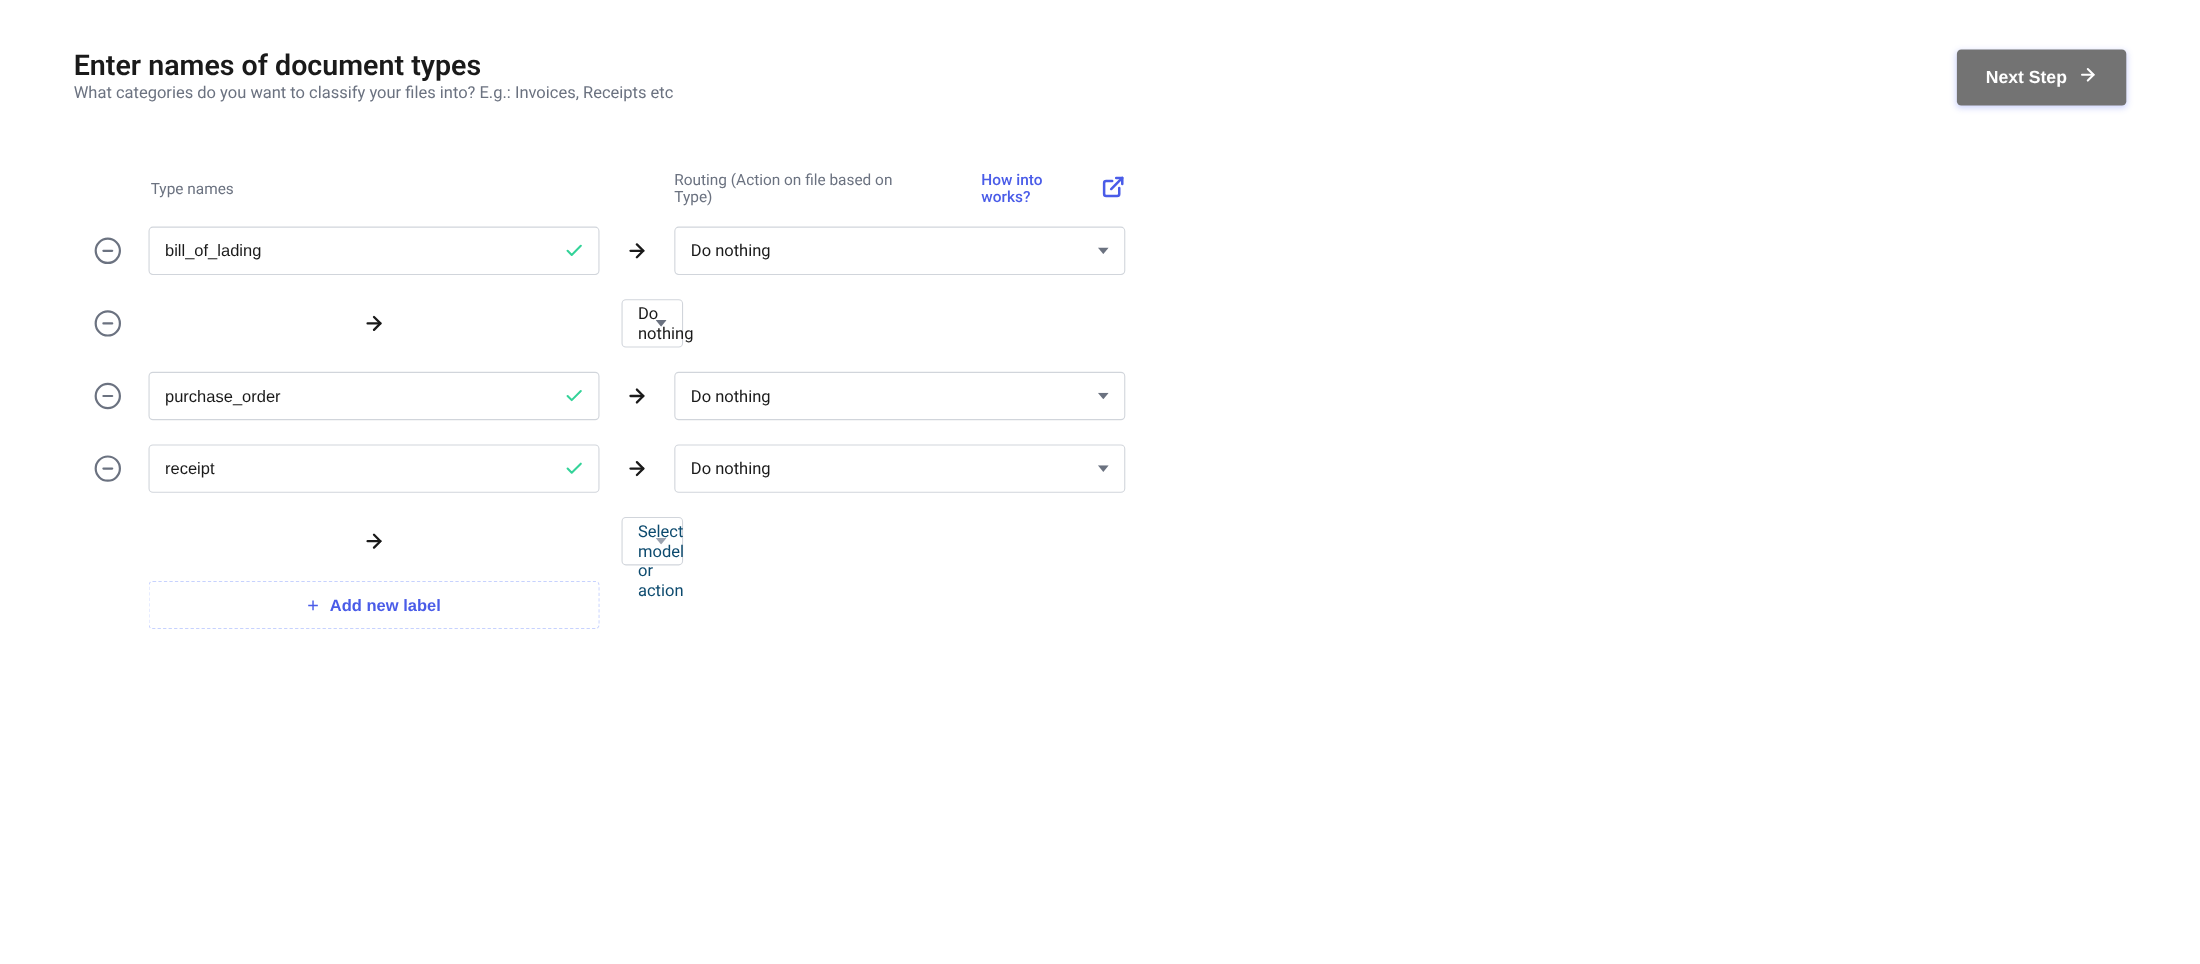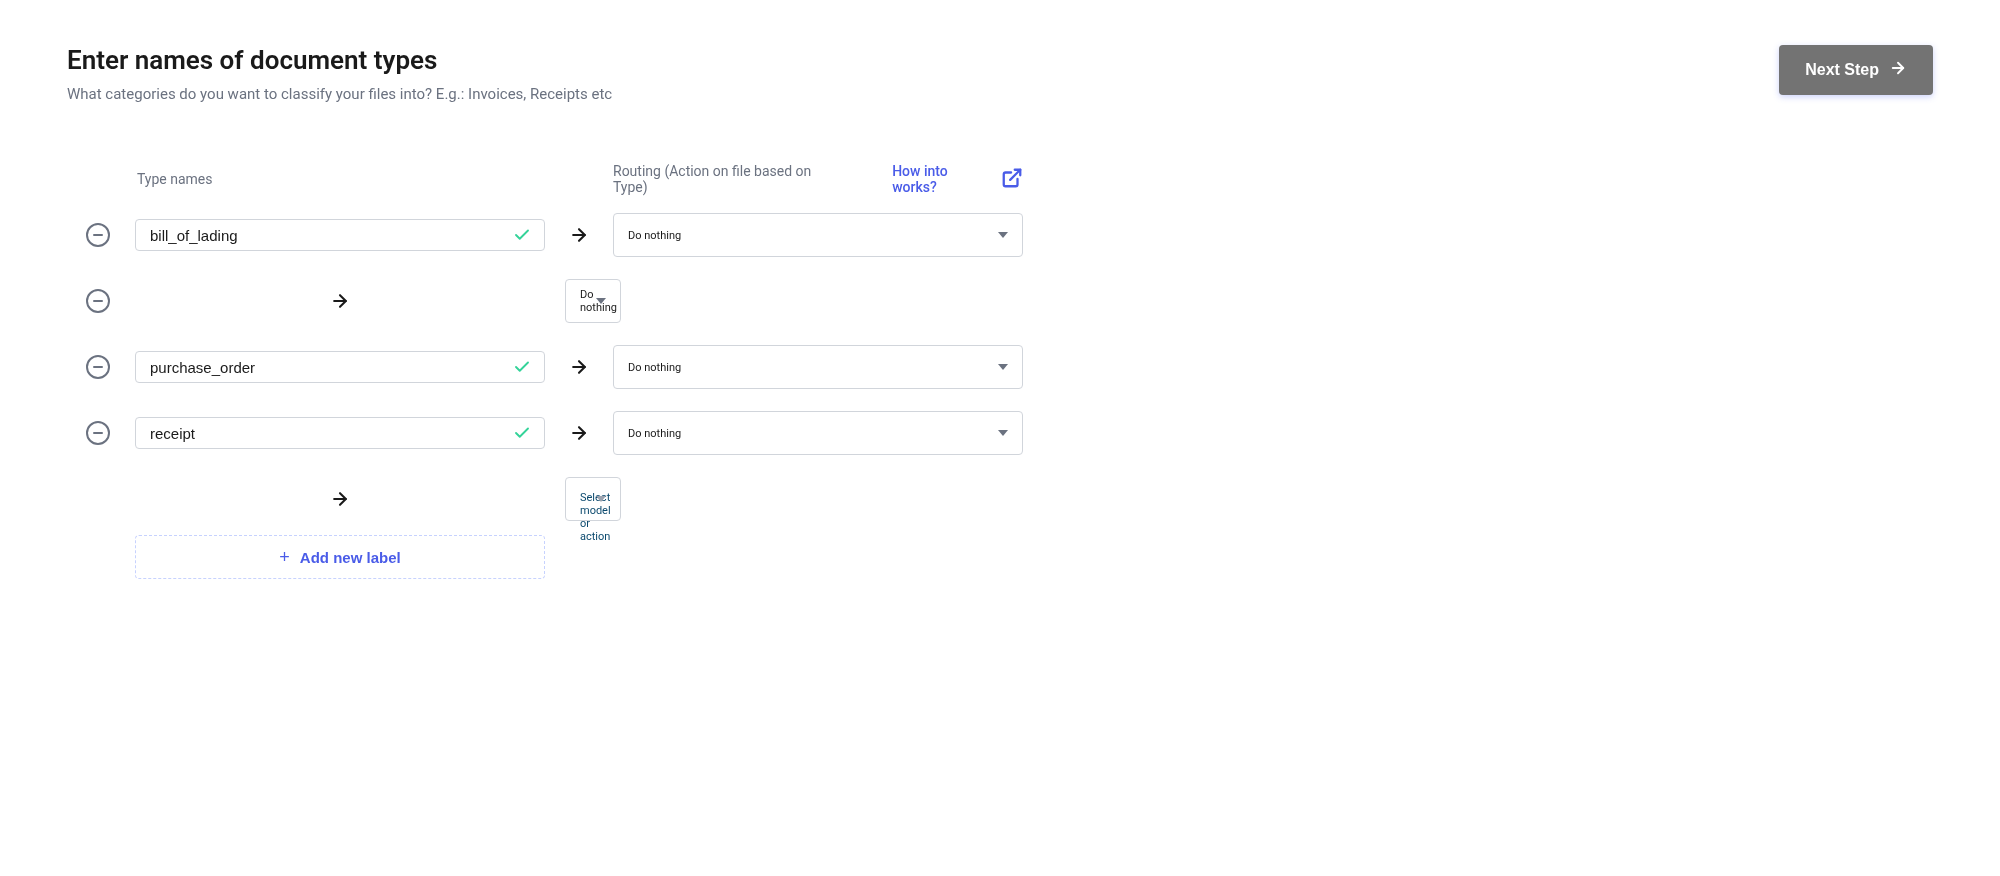--- a/index.html
+++ b/index.html
@@ -16,21 +16,21 @@
     .page-header {
       display: flex;
       align-items: flex-start;
       justify-content: space-between;
       margin-bottom: 60px;
     }
     .header-text h1 {
       font-size: 26px;
       font-weight: 600;
       color: #1a1a1a;
-      margin-bottom: 10px;
+      margin-bottom: 0;
     }
     .header-text p {
       font-size: 15px;
       color: #6b7280;
       font-weight: 400;
     }
     .next-step-button {
       background: #737373;
       color: #ffffff;
       border: none;
@@ -113,21 +113,21 @@
       height: 2px;
       background: #6b7280;
       border-radius: 1px;
     }
 
     .label-input-wrap {
       position: relative;
     }
     .label-input {
       width: 100%;
-      height: 32px;
+      height: 44px;
       border: 1px solid #d1d5db;
       border-radius: 4px;
       padding: 0 44px 0 14px;
       font-size: 15px;
       color: #1a1a1a;
       outline: none;
     }
     .label-input::placeholder {
       color: #9ca3af;
     }
@@ -159,21 +159,21 @@
       height: 44px;
       border: 1px solid #d1d5db;
       border-radius: 4px;
       display: flex;
       align-items: center;
       padding: 0 40px 0 14px;
       cursor: pointer;
       background: #ffffff;
     }
     .routing-select .select-text {
-      font-size: 11px;
+      font-size: 15px;
       color: #1a1a1a;
     }
     .routing-select.placeholder .select-text {
       color: #0c4a6e;
       margin-top: 35px;
     }
     .routing-select .caret {
       position: absolute;
       right: 14px;
       top: 50%;

